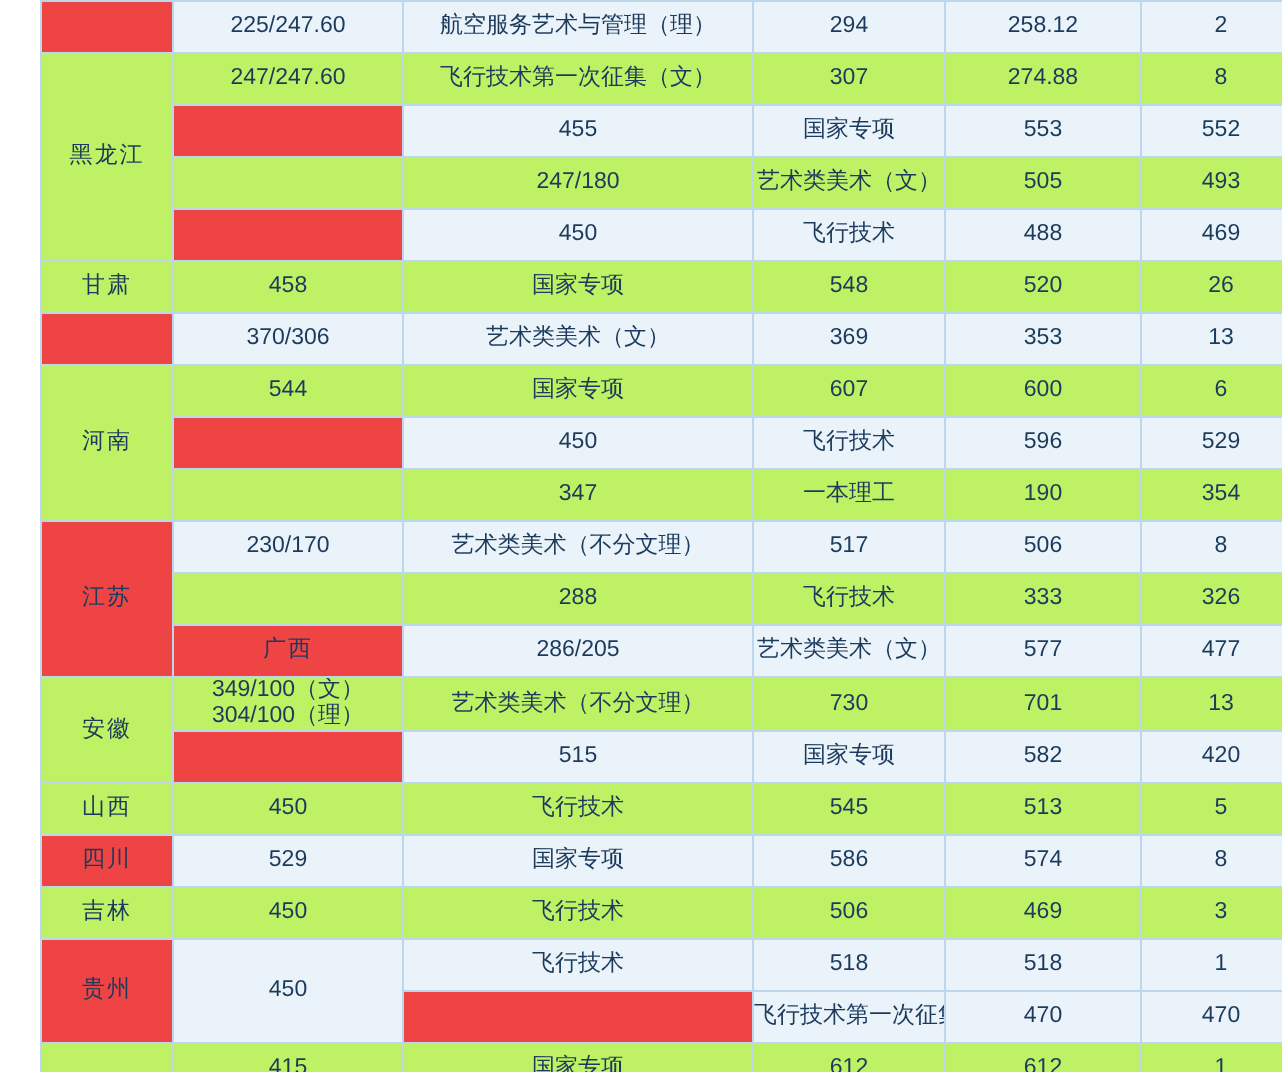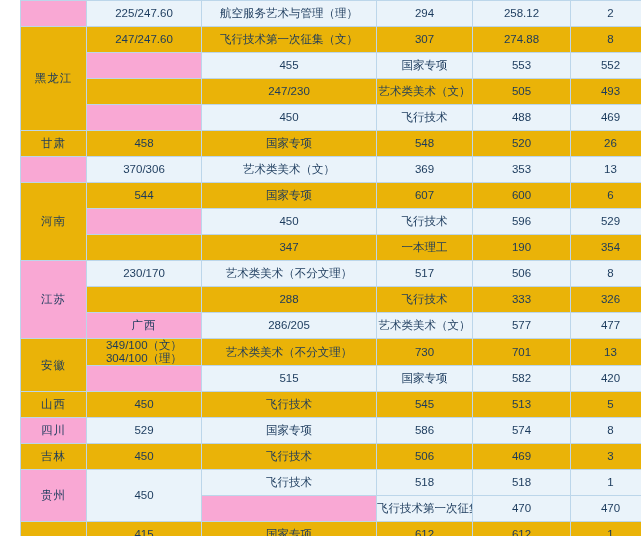--- a/index.html
+++ b/index.html
@@ -40,27 +40,27 @@
     width: 66px;
     font-size: 12.5px;
     letter-spacing: 1px;
     margin-left: 13px;
   }
   td.c-score { width: 115px; }
   td.c-major { width: 175px; }
   td.c-a { width: 96px; }
   td.c-b { width: 98px; }
   td.c-c { width: 80px; border-right: 1px solid #bcd6ea; }
-  tr.band-light td { background: #eab308; }
+  tr.band-light td { background: #bef264; }
   tr.band-tint td { background: #eaf3fa; }
   td.prov-cell {
     background: #ffffff;
   }
   tr.band-tint td.prov-cell {
-    background: #f9a8d4;
+    background: #ef4444;
   }
   td.two-line {
     line-height: 1.25;
     font-size: 11px;
     white-space: normal;
   }
 </style>
 </head>
 <body>
 
@@ -94,21 +94,21 @@
         <tr class="band-tint">
           <td class="c-prov prov-cell"></td>
           <td class="c-score">455</td>
           <td class="c-major">国家专项</td>
           <td class="c-a">553</td>
           <td class="c-b">552</td>
           <td class="c-c">2</td>
         </tr>
         <tr class="band-light">
           <td class="c-prov prov-cell"></td>
-          <td class="c-score">247/230</td>
+          <td class="c-score">247/180</td>
           <td class="c-major">艺术类美术（文）</td>
           <td class="c-a">505</td>
           <td class="c-b">493</td>
           <td class="c-c">5</td>
         </tr>
         <tr class="band-tint">
           <td class="c-prov prov-cell"></td>
           <td class="c-score">450</td>
           <td class="c-major">飞行技术</td>
           <td class="c-a">488</td>

